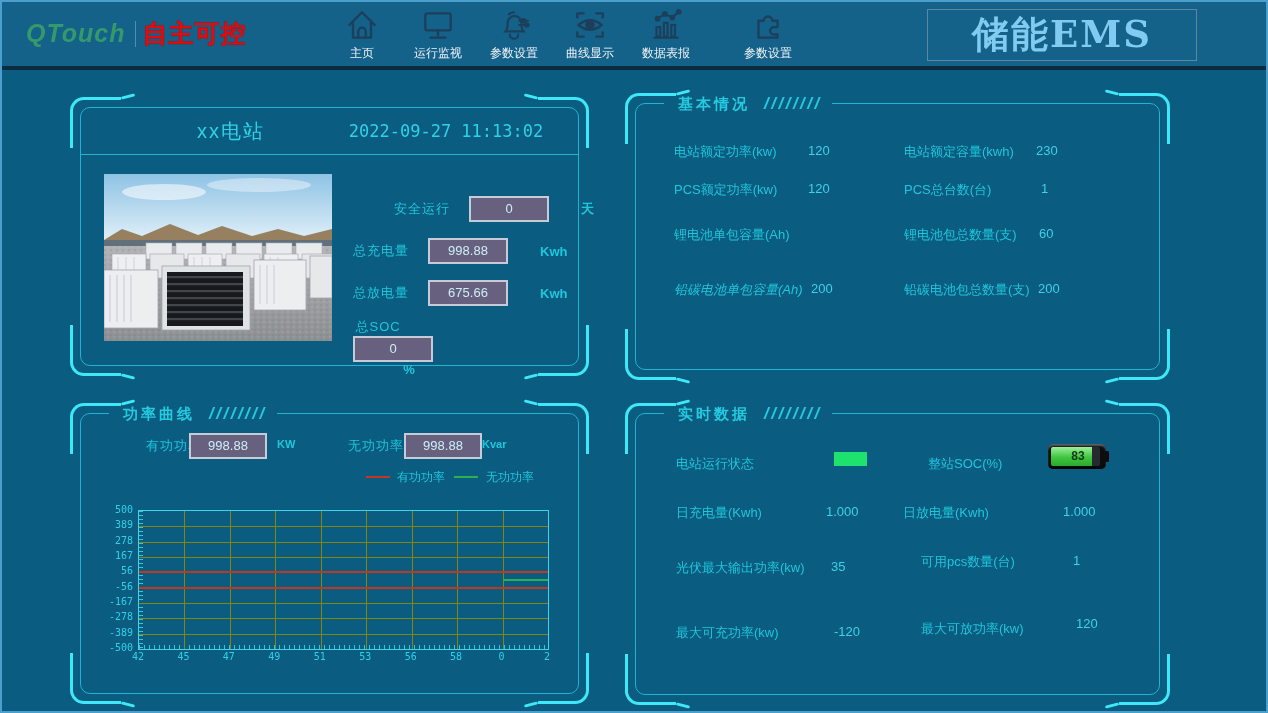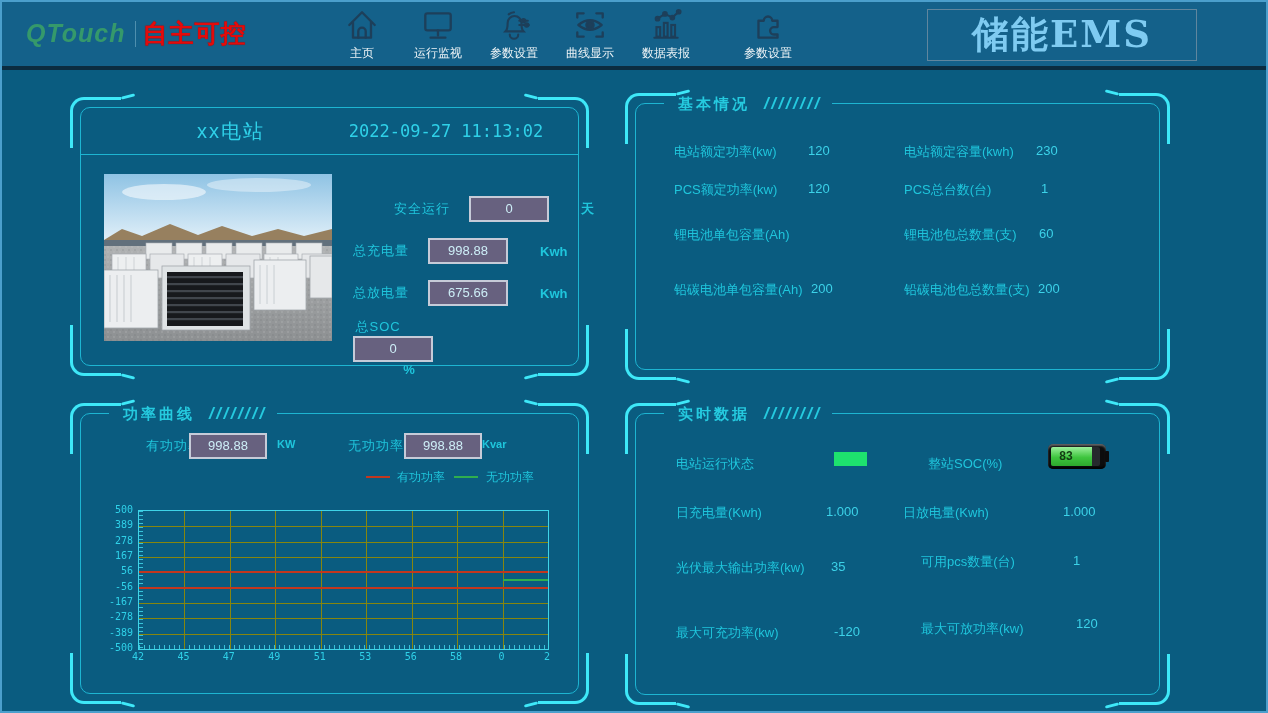--- a/index.html
+++ b/index.html
@@ -91,21 +91,21 @@
   .xlab{position:absolute;transform:translateX(-50%);color:#2fd1e8;font-size:10px;
     font-family:"DejaVu Sans Mono","Liberation Mono",monospace;}
 
   
   .status-rect{position:absolute;width:33px;height:14px;background:#1ee26e;}
   .battery{position:absolute;width:58px;height:25px;}
   .batt-body{position:absolute;inset:0;background:#0c0d0e;border-radius:5px;
     box-shadow:inset 0 2px 2px rgba(255,255,255,.35), inset 0 -2px 2px rgba(0,0,0,.8);}
   .batt-inner{position:absolute;left:3px;top:3px;right:6px;bottom:3px;background:#26292d;border-radius:2px;overflow:hidden;}
   .batt-fill{position:absolute;left:0;top:0;bottom:0;background:linear-gradient(#9bf09b,#3ec53e 55%,#2da82d);
-    color:#123a12;font-size:12px;font-weight:bold;text-align:right;line-height:19px;padding-right:19px;box-sizing:border-box;}
+    color:#123a12;font-size:12px;font-weight:bold;text-align:right;line-height:19px;padding-right:7px;box-sizing:border-box;}
   .batt-cap{position:absolute;right:-3px;top:7px;width:4px;height:11px;background:#0c0d0e;border-radius:1px;}
 </style>
 </head>
 <body>
 
 <div class="frame"></div>
 
 <div class="navbar">
   <div class="logo">
     <span class="logo-q">QTouch</span>
@@ -327,21 +327,21 @@
     <span class="cell lab" style="left:268px;">PCS总台数(台)</span>
     <span class="cell val" style="left:405px;">1</span>
   </div>
   <div class="grid-row" style="top:122px;left:0;right:0;">
     <span class="cell lab" style="left:38px;">锂电池单包容量(Ah)</span>
     <span class="cell val" style="left:172px;"></span>
     <span class="cell lab" style="left:268px;">锂电池包总数量(支)</span>
     <span class="cell val" style="left:403px;">60</span>
   </div>
   <div class="grid-row" style="top:177px;left:0;right:0;">
-    <span class="cell lab" style="left:38px;">铅碳电池单包容量(Ah)</span>
+    <span class="cell lab" style="left:38px;font-style:italic;">铅碳电池单包容量(Ah)</span>
     <span class="cell val" style="left:175px;">200</span>
     <span class="cell lab" style="left:268px;">铅碳电池包总数量(支)</span>
     <span class="cell val" style="left:402px;">200</span>
   </div>
 </div>
 
 <div class="panel p3">
   <div class="cnr tl"></div>
   <div class="cnr tr"></div>
   <div class="cnr bl"></div>

